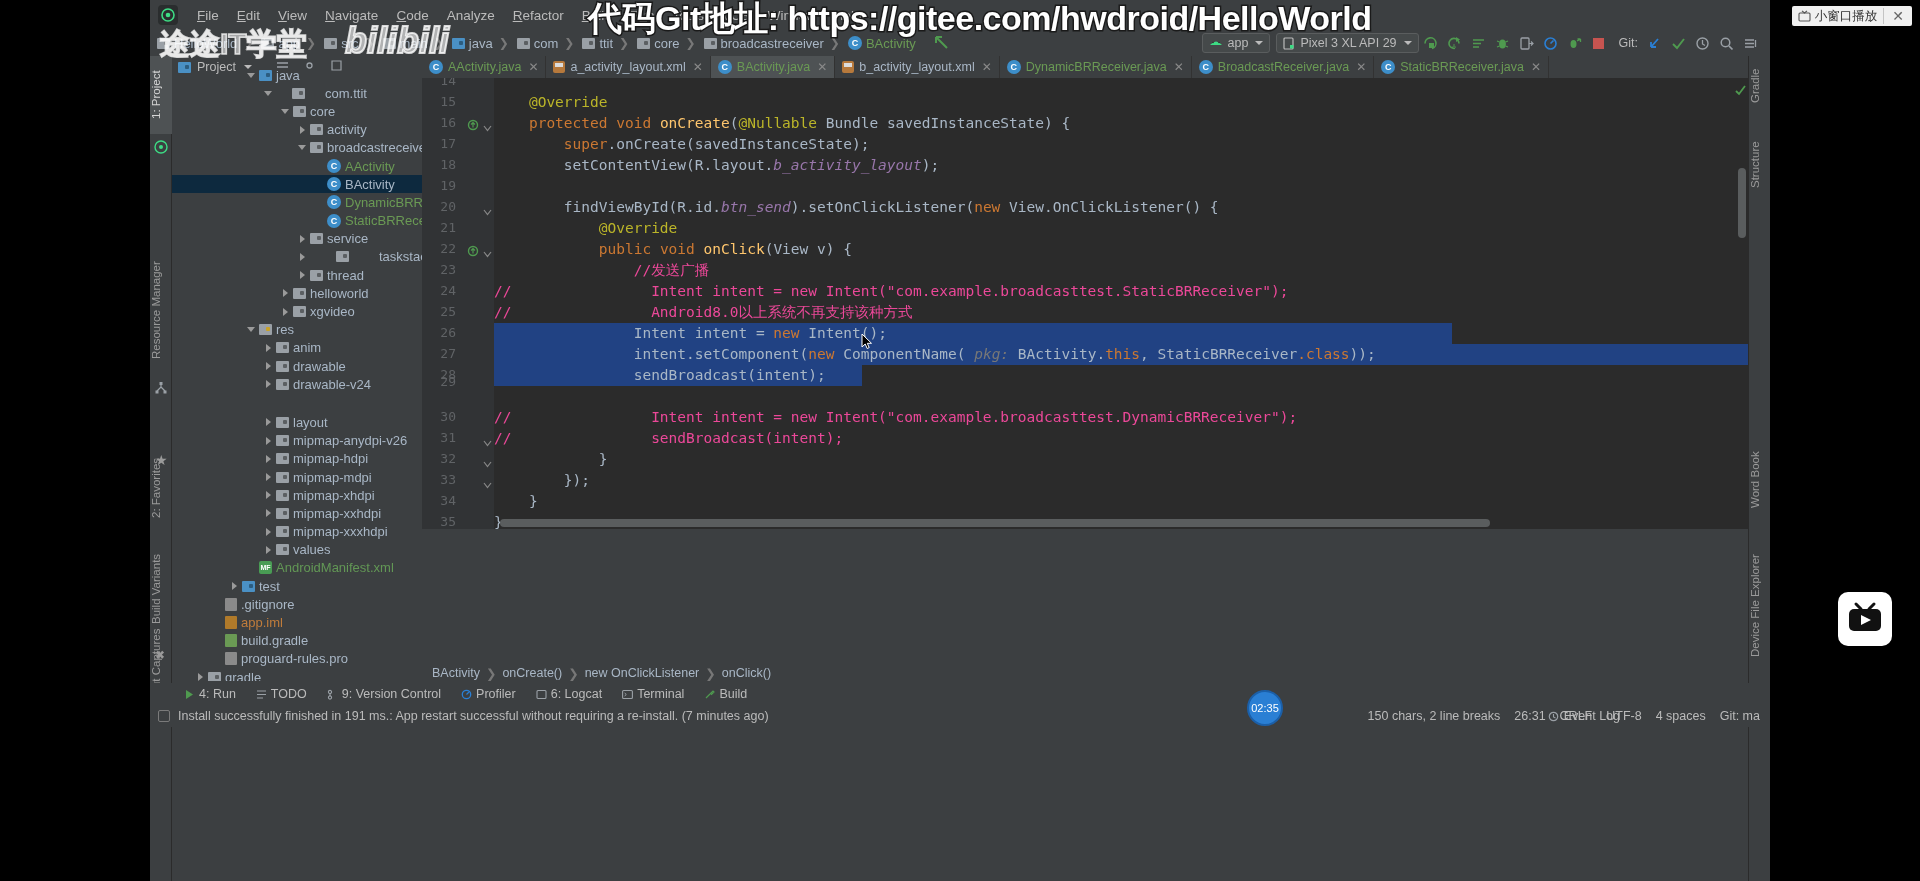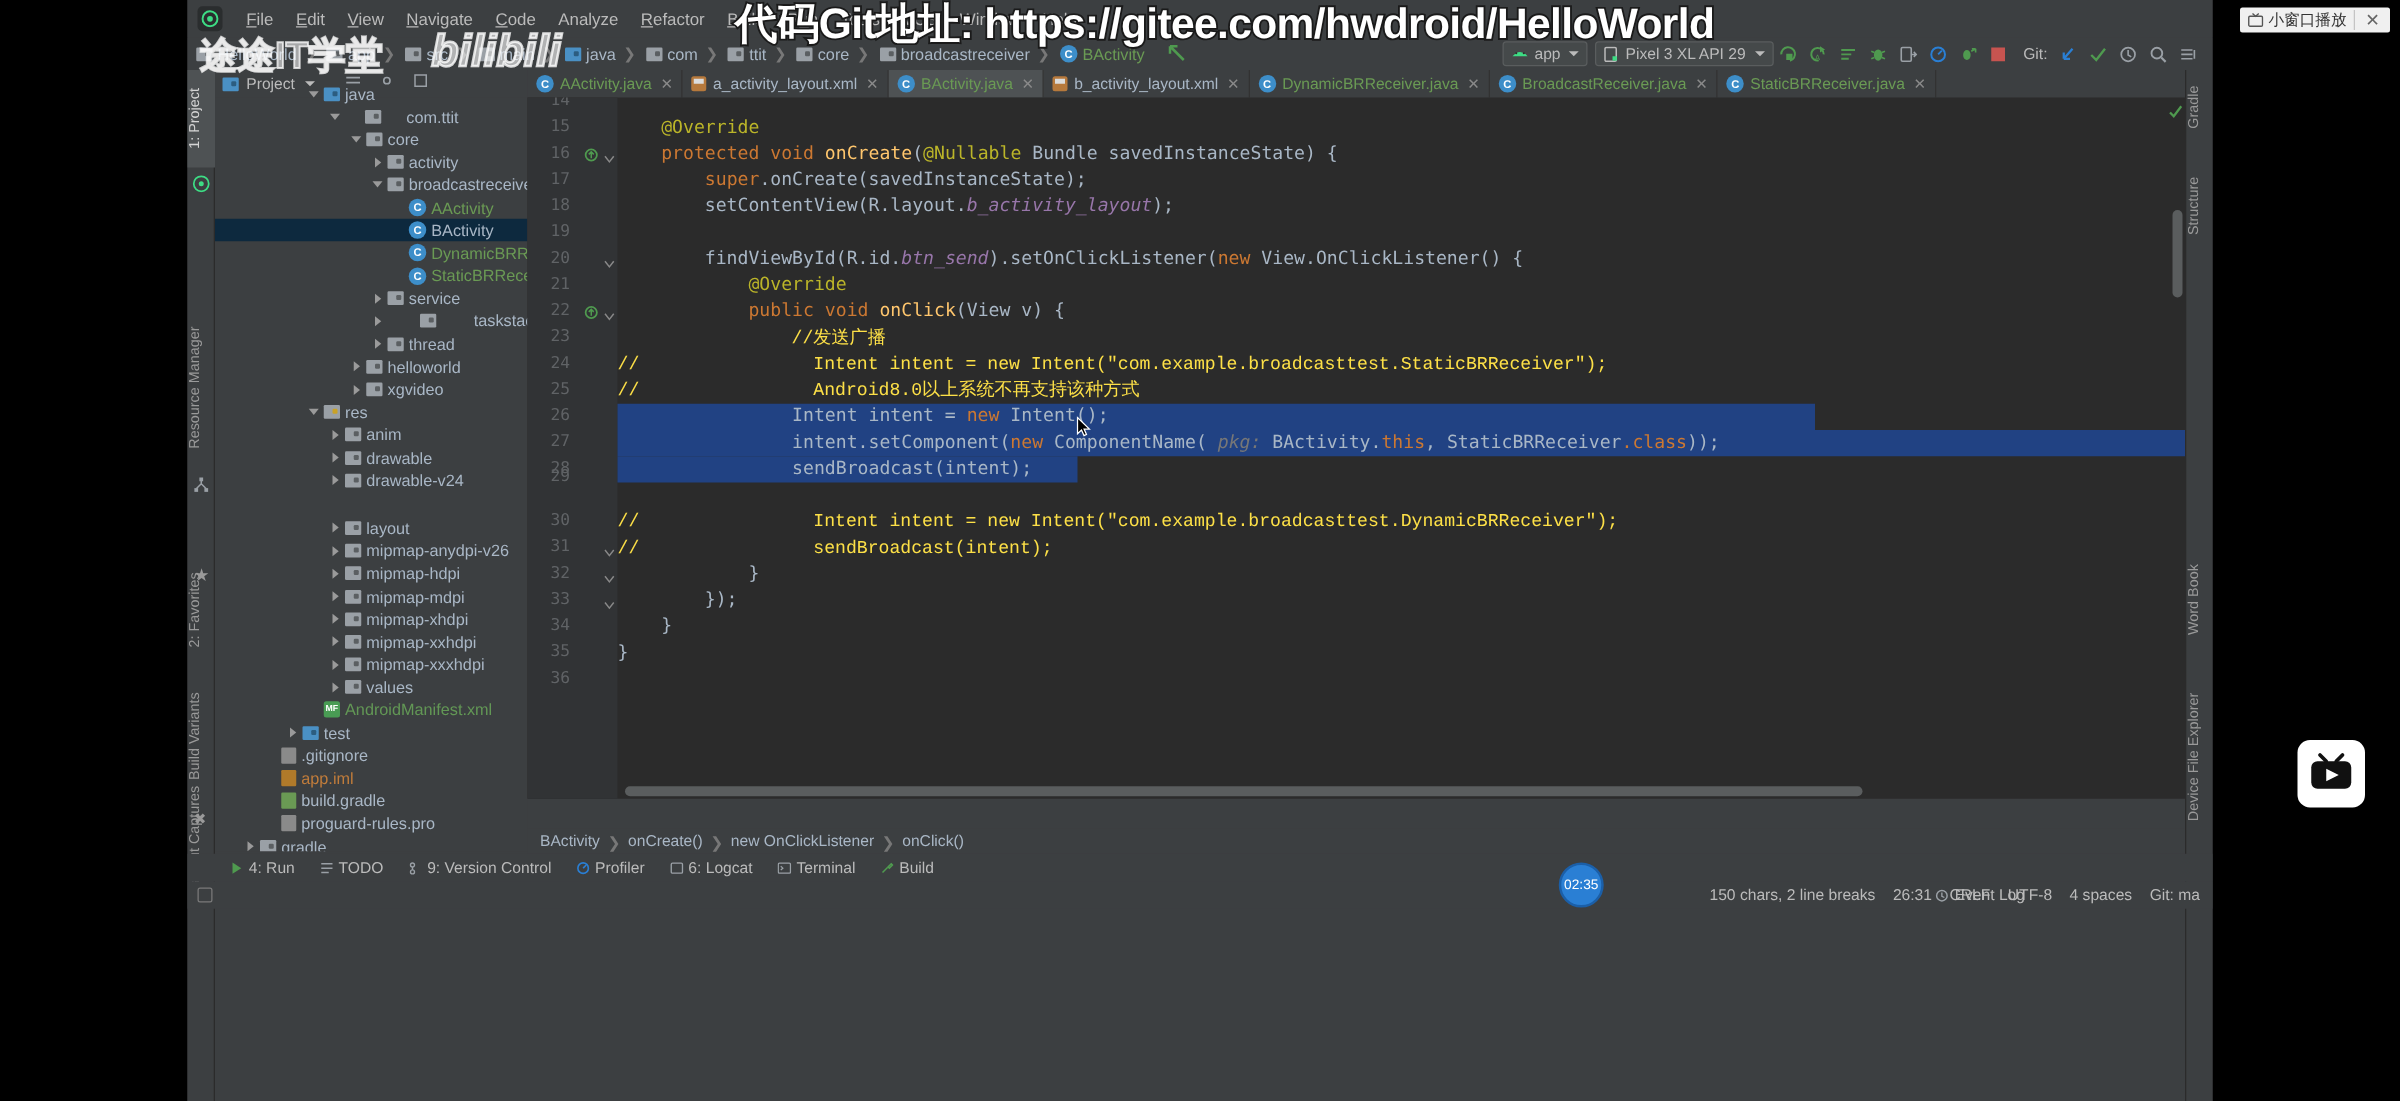--- a/index.html
+++ b/index.html
@@ -93,32 +93,32 @@
              display:flex; align-items:stretch; font-size:12.5px; }
   .etab { display:flex; align-items:center; gap:5px; padding:0 7px; color:#9aa97f; white-space:nowrap;
           border-right:1px solid #323232; }
   .etab.active { background:#4e5254; }
   .etab .nm { color:#6a9a54; }
   .etab .nm.xml { color:#a9b7c6; }
   .etab .cls { color:#8a8a8a; font-size:12px; margin-left:2px;}
   .xmlico { width:12px;height:12px;background:#b6793c;border-radius:2px;flex:none; position:relative;}
   .xmlico::after{content:'';position:absolute;left:2px;top:2px;width:8px;height:4px;background:#dcdcdc;}
 
-  .editor { position:absolute; left:272px; top:78px; width:1326px; height:561px; background:#2b2b2b; overflow:hidden;}
+  .editor { position:absolute; left:272px; top:78px; width:1326px; height:451px; background:#2b2b2b; overflow:hidden;}
   .gutter { position:absolute; left:0; top:0; width:72px; height:585px; background:#313335; }
   .lnum { position:absolute; right:38px; font-size:13px; color:#606366; font-family:"DejaVu Sans Mono", monospace;}
   .gmark { position:absolute; right:14px; width:13px; height:13px; }
   .fold { position:absolute; right:2px; width:9px; height:9px; }
   .code { position:absolute; left:72px; top:0; width:1254px; height:585px;
           font-family:"DejaVu Sans Mono", monospace; font-size:14.5px; line-height:21px; color:#a9b7c6;
           white-space:pre; }
   .cl { position:absolute; left:0; height:21px; white-space:pre; }
   .hl { position:absolute; left:0; height:21px; background:#214283; }
   .kw { color:#cc7832; }
-  .cmt { color:#fde047;font-family:Liberation Mono, monospace; }
+  .cmt { color:#ec4899; }
   .ann { color:#bbb529; }
   .fldi { color:#9876aa; font-style:italic; }
   .hint { color:#777; font-style:italic;}
 
   .scrollv { position:absolute; right:2px; top:90px; width:8px; height:70px; background:#5a5d5e; border-radius:4px;}
   .scrollh { position:absolute; left:78px; bottom:2px; height:8px; width:990px; background:#5a5d5e; border-radius:4px;}
   .errmark { position:absolute; right:3px; top:4px; width:10px; height:10px; }
 
   
   .ebread { position:absolute; left:272px; top:663px; width:1326px; height:20px; background:#3c3f41;
@@ -714,20 +714,21 @@
       <div class="bb">
         <svg width="11" height="11" viewBox="0 0 11 11">
             <path d="M2 9 L6 5 M6.5 4.5 L9 2 L10 3 L7.5 5.5z" stroke="#4f9a4f" stroke-width="1.2" fill="none"></path>
           </svg>
         <span>Build</span>
       </div>
     </div>
 
     <div class="statusbar">
       <span class="scheck" style="margin-right:8px"></span>
+      <span>Install successfully finished in 191 ms.: App restart successful without requiring a re-install. (7 minutes ago)</span>
       <div class="sright">
         <span>150 chars, 2 line breaks</span>
         <span>26:31</span>
         <span>CRLF</span>
         <span>UTF-8</span>
         <span>4 spaces</span>
         <span>Git: ma</span>
       </div>
       <div style="position:absolute;right:150px;display:flex;align-items:center;gap:5px;font-size:12.5px;color:#bbb;">
         <svg width="11" height="11" viewBox="0 0 11 11">

